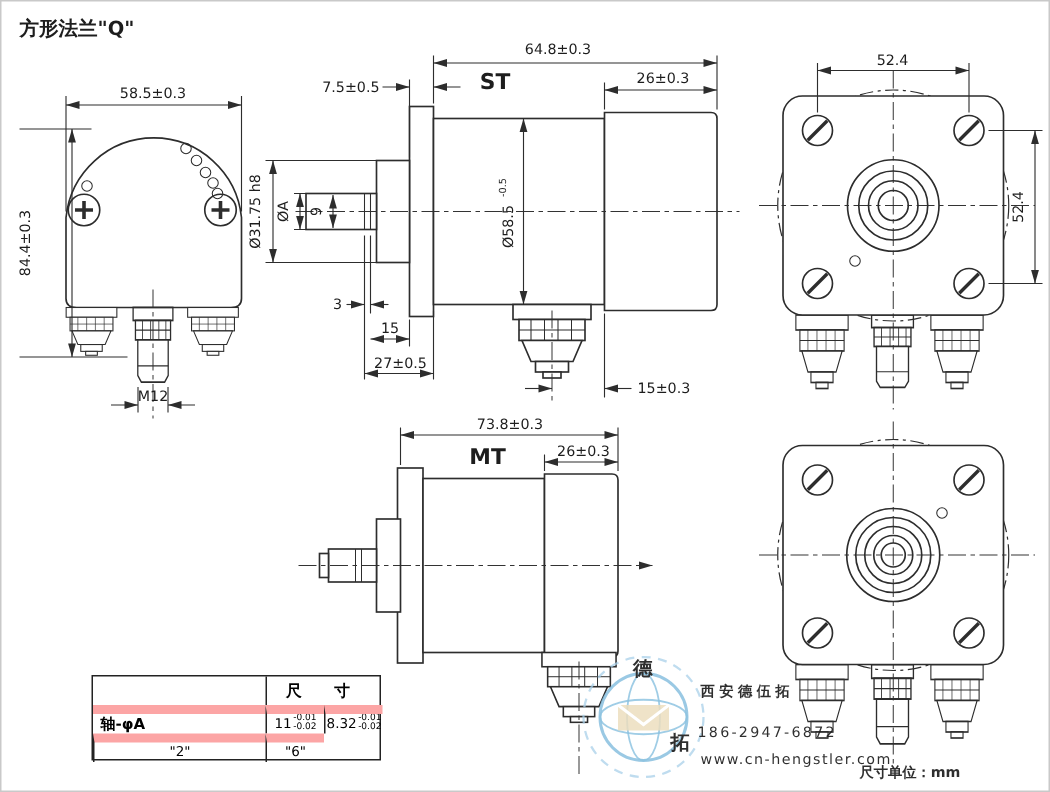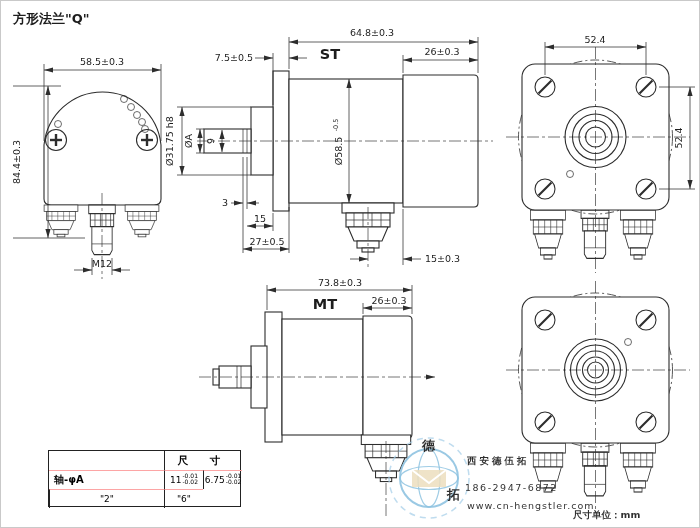--- a/index.html
+++ b/index.html
@@ -12,26 +12,26 @@
   .t15{font-size:14.5px}
   .t13{font-size:13px}
   .t6{font-size:6.5px}
   .ol{stroke:#2d2d2d;stroke-width:1.1;fill:#fff}
   .oln{stroke:#2d2d2d;stroke-width:1.1;fill:none}
   .thin{stroke:#2d2d2d;stroke-width:0.7;fill:none}
   .dim{stroke:#2d2d2d;stroke-width:0.75;fill:none}
   .cl{stroke:#2d2d2d;stroke-width:0.65;fill:none;stroke-dasharray:12 3 3 3}
   .dc{stroke:#2d2d2d;stroke-width:0.8;fill:none;stroke-dasharray:9 3 2 3}
   
-  .dim-table{position:absolute;left:47px;top:449px;width:193px;height:57px;border:1.3px solid #222;display:grid;grid-template-columns:115px 39px 39px;grid-template-rows:19px 19px 19px;box-sizing:border-box;background:#fff;font-family:"DejaVu Sans","Liberation Sans",sans-serif;}
+  .dim-table{position:absolute;left:60px;top:449px;width:193px;height:57px;border:1.3px solid #222;display:grid;grid-template-columns:115px 39px 39px;grid-template-rows:19px 19px 19px;box-sizing:border-box;background:#fff;font-family:"DejaVu Sans","Liberation Sans",sans-serif;}
   .dim-table .c{display:flex;align-items:center;justify-content:center;font-size:9px;box-sizing:border-box;overflow:hidden;}
   .dim-table .lab{justify-content:flex-start;padding-left:5px;font-size:10px;font-weight:bold;}
   .dim-table .hd{grid-column:2/4;font-size:10.5px;font-weight:bold;letter-spacing:9px;border-left:1px solid #222;}
   .dim-table .bl{border-left:1px solid #222}
-  .dim-table .bt{border-top:1px solid #fca5a5}
+  .dim-table .bt{border-top:6px solid #fca5a5}
   .tolstack{display:inline-flex;flex-direction:column;font-size:6px;line-height:6px;margin-left:1px;transform:translateY(-1px);}
   .tolstack i{font-style:normal}
 </style>
 </head>
 <body>
 
 <div class="page">
 <svg width="700" height="528" viewBox="0 0 700 528">
   <defs>
     <marker id="ar" markerWidth="10" markerHeight="6" refX="9.5" refY="3" orient="auto-start-reverse" markerUnits="userSpaceOnUse">
@@ -261,21 +261,21 @@
   <div class="c hd">尺 寸</div>
   <div class="c lab bt">轴-φA</div>
   <div class="c bl bt">
     <span class="tolbase">11</span>
         <span class="tolstack">
           <i>-0.01</i>
           <i>-0.02</i>
         </span>
   </div>
   <div class="c bl bt">
-    <span class="tolbase">6.75</span>
+    <span class="tolbase">8.32</span>
         <span class="tolstack">
           <i>-0.01</i>
           <i>-0.02</i>
         </span>
   </div>
   <div class="c bl bt">"2"</div>
   <div class="c bl bt">"6"</div>
 </div>
 </div>
 

